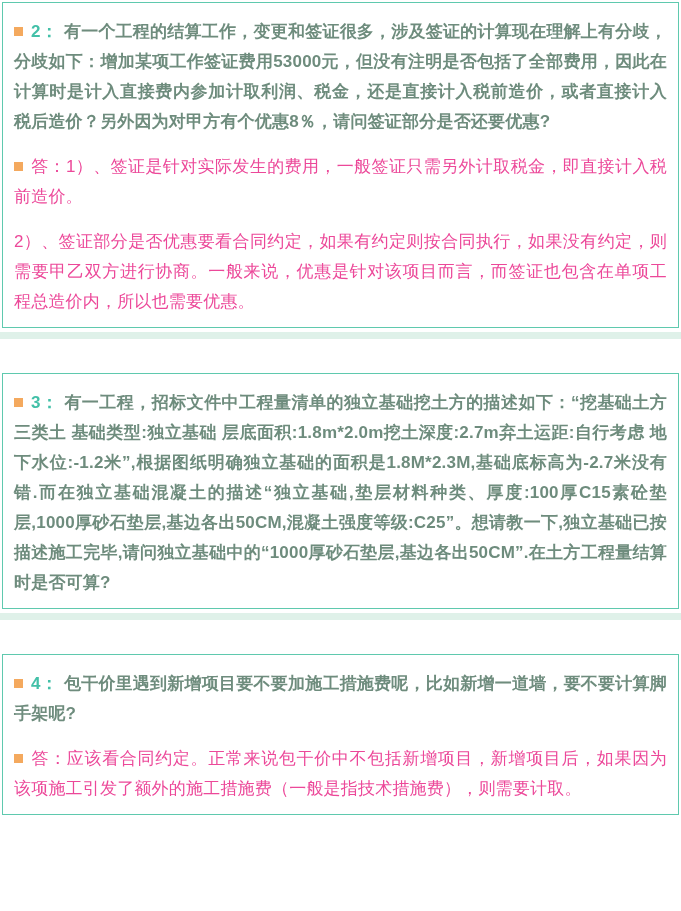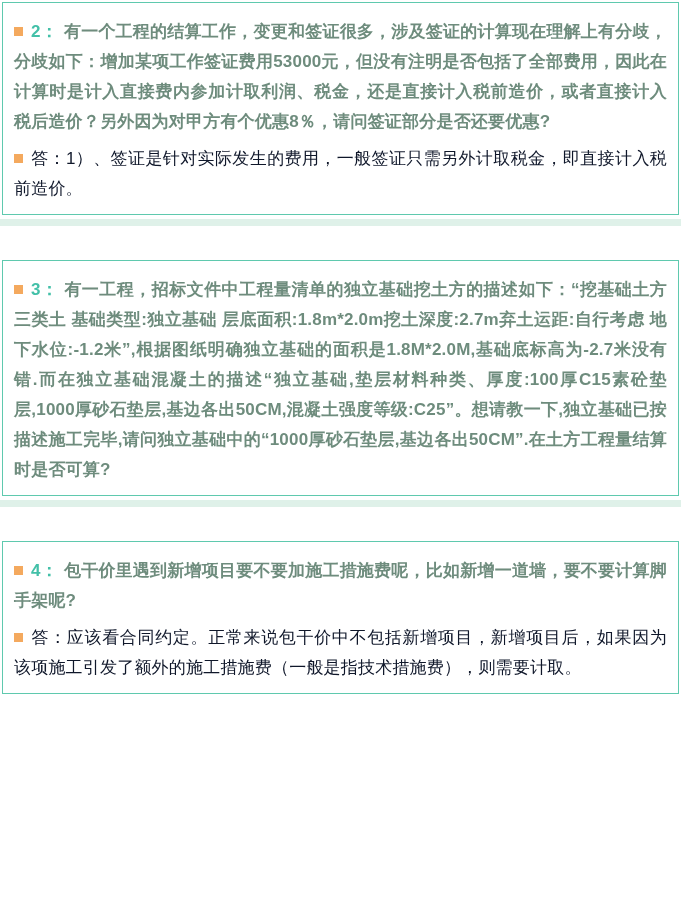--- a/index.html
+++ b/index.html
@@ -33,23 +33,23 @@
     font-size: 17px;
     line-height: 30px;
     text-align: justify;
     letter-spacing: 0.2px;
   }
   p.q {
     color: #6e8c7d;
     font-weight: bold;
   }
   p.a {
-    color: #0f172a;
+    color: #ec4899;
     font-weight: normal;
-    margin-top: 7px;
+    margin-top: 15px;
   }
   .bullet {
     display: inline-block;
     width: 9px;
     height: 9px;
     background: #f4a95e;
     margin-right: 8px;
     vertical-align: 1px;
   }
   .qnum {
@@ -61,26 +61,27 @@
 </head>
 <body>
 
 <div id="page">
   <div id="cards-mount">
   <section class="card">
     <p class="q">
       <span class="bullet"></span><span class="qnum">2：</span><span class="qtext">有一个工程的结算工作，变更和签证很多，涉及签证的计算现在理解上有分歧，分歧如下：增加某项工作签证费用53000元，但没有注明是否包括了全部费用，因此在计算时是计入直接费内参加计取利润、税金，还是直接计入税前造价，或者直接计入税后造价？另外因为对甲方有个优惠8％，请问签证部分是否还要优惠?</span>
     </p>
   <p class="a"><span class="bullet"></span><span>答：1）、签证是针对实际发生的费用，一般签证只需另外计取税金，即直接计入税前造价。</span></p>
+        <p class="a"><span>2）、签证部分是否优惠要看合同约定，如果有约定则按合同执行，如果没有约定，则需要甲乙双方进行协商。一般来说，优惠是针对该项目而言，而签证也包含在单项工程总造价内，所以也需要优惠。</span></p>
       </section>
   <div class="separator-strip"></div>
 
   <section class="card">
     <p class="q">
-      <span class="bullet"></span><span class="qnum">3：</span><span class="qtext">有一工程，招标文件中工程量清单的独立基础挖土方的描述如下：“挖基础土方 三类土  基础类型:独立基础  层底面积:1.8m*2.0m挖土深度:2.7m弃土运距:自行考虑  地下水位:-1.2米”,根据图纸明确独立基础的面积是1.8M*2.0M,基础底标高为-2.7米没有错.而在独立基础混凝土的描述“独立基础,垫层材料种类、厚度:100厚C15素砼垫层,1000厚砂石垫层,基边各出50CM,混凝土强度等级:C25”。想请教一下,独立基础已按描述施工完毕,请问独立基础中的“1000厚砂石垫层,基边各出50CM”.在土方工程量结算时是否可算?</span>
+      <span class="bullet"></span><span class="qnum">3：</span><span class="qtext">有一工程，招标文件中工程量清单的独立基础挖土方的描述如下：“挖基础土方 三类土  基础类型:独立基础  层底面积:1.8m*2.0m挖土深度:2.7m弃土运距:自行考虑  地下水位:-1.2米”,根据图纸明确独立基础的面积是1.8M*2.3M,基础底标高为-2.7米没有错.而在独立基础混凝土的描述“独立基础,垫层材料种类、厚度:100厚C15素砼垫层,1000厚砂石垫层,基边各出50CM,混凝土强度等级:C25”。想请教一下,独立基础已按描述施工完毕,请问独立基础中的“1000厚砂石垫层,基边各出50CM”.在土方工程量结算时是否可算?</span>
     </p>
       </section>
   <div class="separator-strip"></div>
 
   <section class="card">
     <p class="q">
       <span class="bullet"></span><span class="qnum">4：</span><span class="qtext">包干价里遇到新增项目要不要加施工措施费呢，比如新增一道墙，要不要计算脚手架呢?</span>
     </p>
   <p class="a"><span class="bullet"></span><span>答：应该看合同约定。正常来说包干价中不包括新增项目，新增项目后，如果因为该项施工引发了额外的施工措施费（一般是指技术措施费），则需要计取。</span></p>
       </section>

